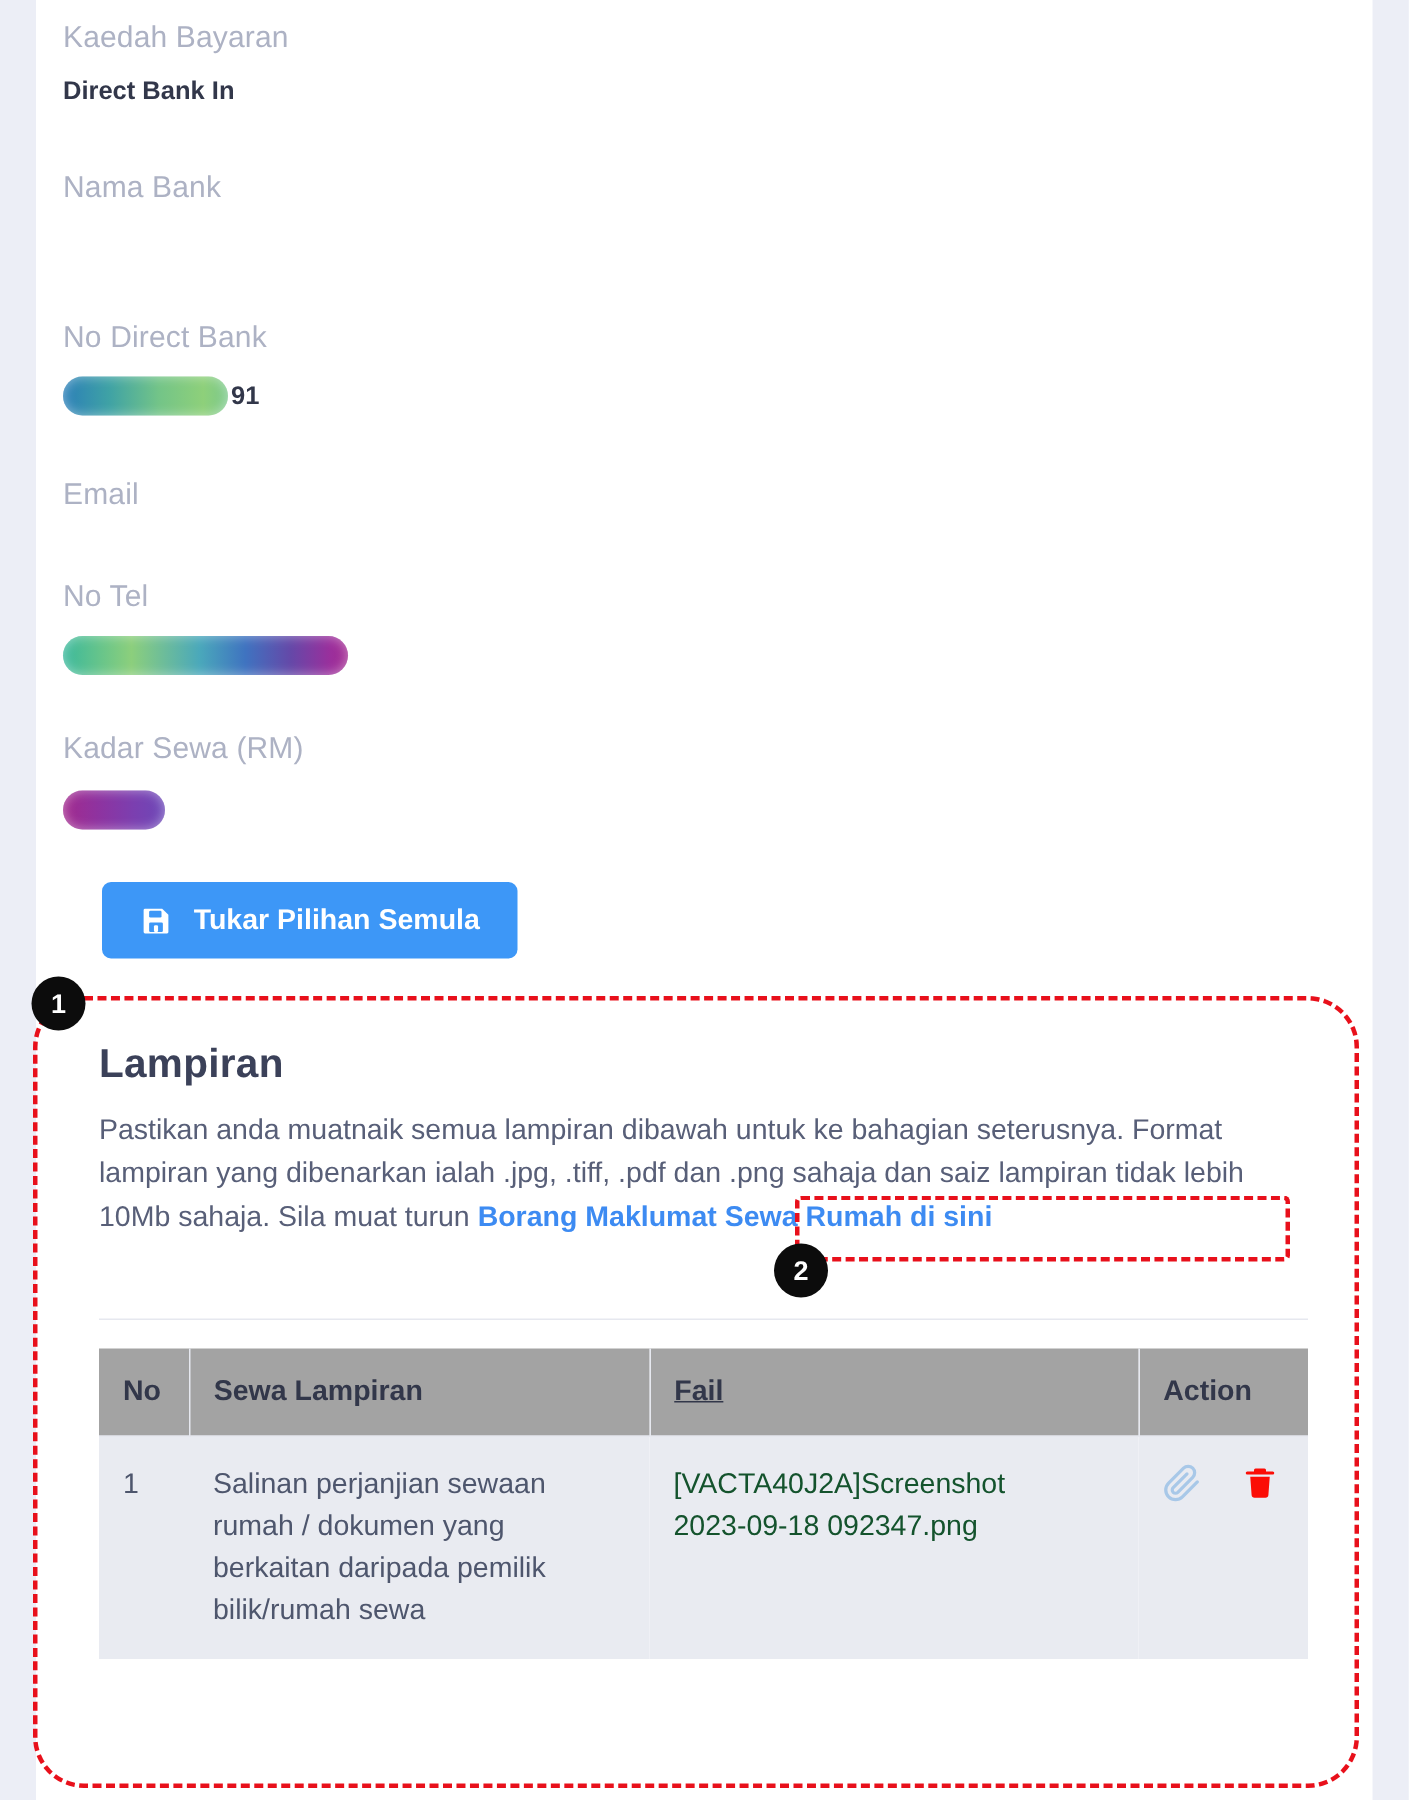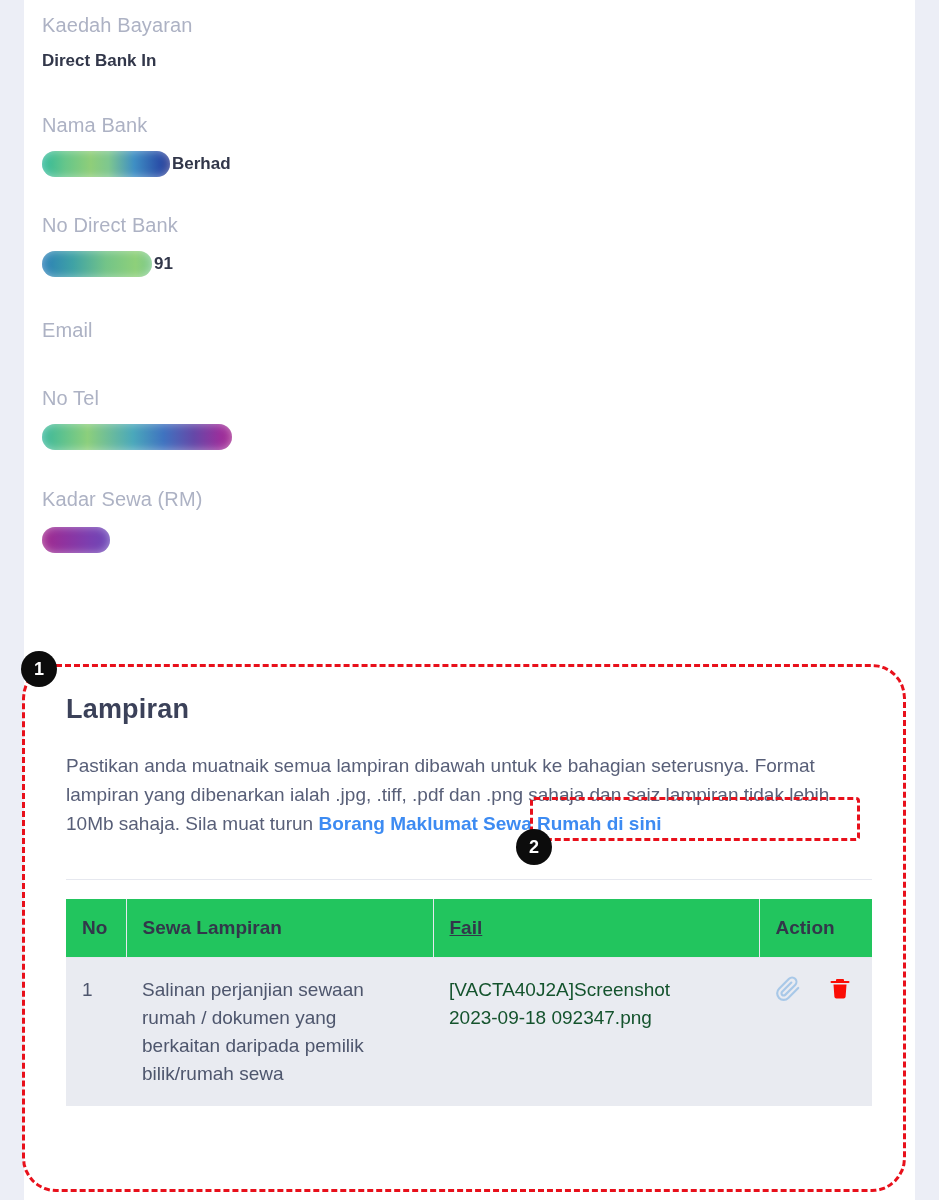--- a/index.html
+++ b/index.html
@@ -107,21 +107,21 @@
     position: absolute;
     left: 66px;
     top: 694px;
     width: 806px;
   }
   .attach-title {
     color: #3b4159;
     font-size: 27px;
     font-weight: 600;
     letter-spacing: .2px;
-    margin-bottom: 26px;
+    margin-bottom: 14px;
   }
   .attach-desc {
     color: #585f78;
     font-size: 19px;
     line-height: 29px;
     max-width: 800px;
   }
   .attach-link {
     color: #3d8bf2;
     font-weight: 700;
@@ -148,21 +148,21 @@
     border-collapse: collapse;
     font-size: 19px;
   }
   .attach-table th {
     text-align: left;
     color: #32374a;
     font-weight: 700;
     padding: 18px 16px 18px 16px;
     border-bottom: 1px solid #e6e8ef;
     border-right: 1px solid #e6e8ef;
-    background: #22c55e;
+    background: #a3a3a3;
     vertical-align: middle;
   }
   .attach-table th:last-child { border-right: none; }
   .attach-table td {
     color: #4e566d;
     padding: 18px 16px;
     background: #e9ebf1;
     vertical-align: top;
     line-height: 28px;
   }
@@ -236,44 +236,51 @@
 <body>
 
 <div id="page">
 
   <div class="card"></div>
 
   <div class="field-label" style="top:14px">Kaedah Bayaran</div>
   <div class="field-value" style="top:51px">Direct Bank In</div>
 
   <div class="field-label" style="top:114px">Nama Bank</div>
-  <div class="field-value" style="top:151px">
-    <span class="redact redact-a"></span>
-    <span class="redact-suffix">Berhad</span>
-  </div>
 
   <div class="field-label" style="top:214px">No Direct Bank</div>
   <div class="field-value" style="top:251px">
     <span class="redact redact-b"></span>
     <span class="redact-suffix">91</span>
   </div>
 
   <div class="field-label" style="top:319px">Email</div>
   <div class="field-value" style="top:353px"></div>
 
   <div class="field-label" style="top:387px">No Tel</div>
   <div class="field-value" style="top:424px">
     <span class="redact redact-c"></span>
   </div>
 
   <div class="field-label" style="top:488px">Kadar Sewa (RM)</div>
   <div class="field-value" style="top:527px">
     <span class="redact redact-d"></span>
   </div>
 
+  <button class="btn-primary">
+    <span>
+      <svg width="22" height="22" viewBox="0 0 24 24" fill="#ffffff" aria-hidden="true">
+        <path d="M4 3h12.5L21 7.5V20a1 1 0 0 1-1 1H4a1 1 0 0 1-1-1V4a1 1 0 0 1 1-1z"></path>
+        <rect x="7" y="4.5" width="9" height="5" rx="1" fill="#3d97f7"></rect>
+        <rect x="7" y="13" width="10" height="7" rx="1" fill="#3d97f7"></rect>
+        <rect x="10.5" y="15" width="3" height="5" rx="1" fill="#ffffff"></rect>
+      </svg>
+    </span>
+    <span>Tukar Pilihan Semula</span>
+  </button>
 
   <div class="attach-section">
     <div class="attach-title">Lampiran</div>
     <div class="attach-desc">
       <span>Pastikan anda muatnaik semua lampiran dibawah untuk ke bahagian seterusnya. Format lampiran yang dibenarkan ialah .jpg, .tiff, .pdf dan .png sahaja dan saiz lampiran tidak lebih 10Mb sahaja. Sila muat turun </span><a class="attach-link">Borang Maklumat Sewa Rumah di sini</a>
     </div>
   </div>
 
   <div class="divider"></div>
 

